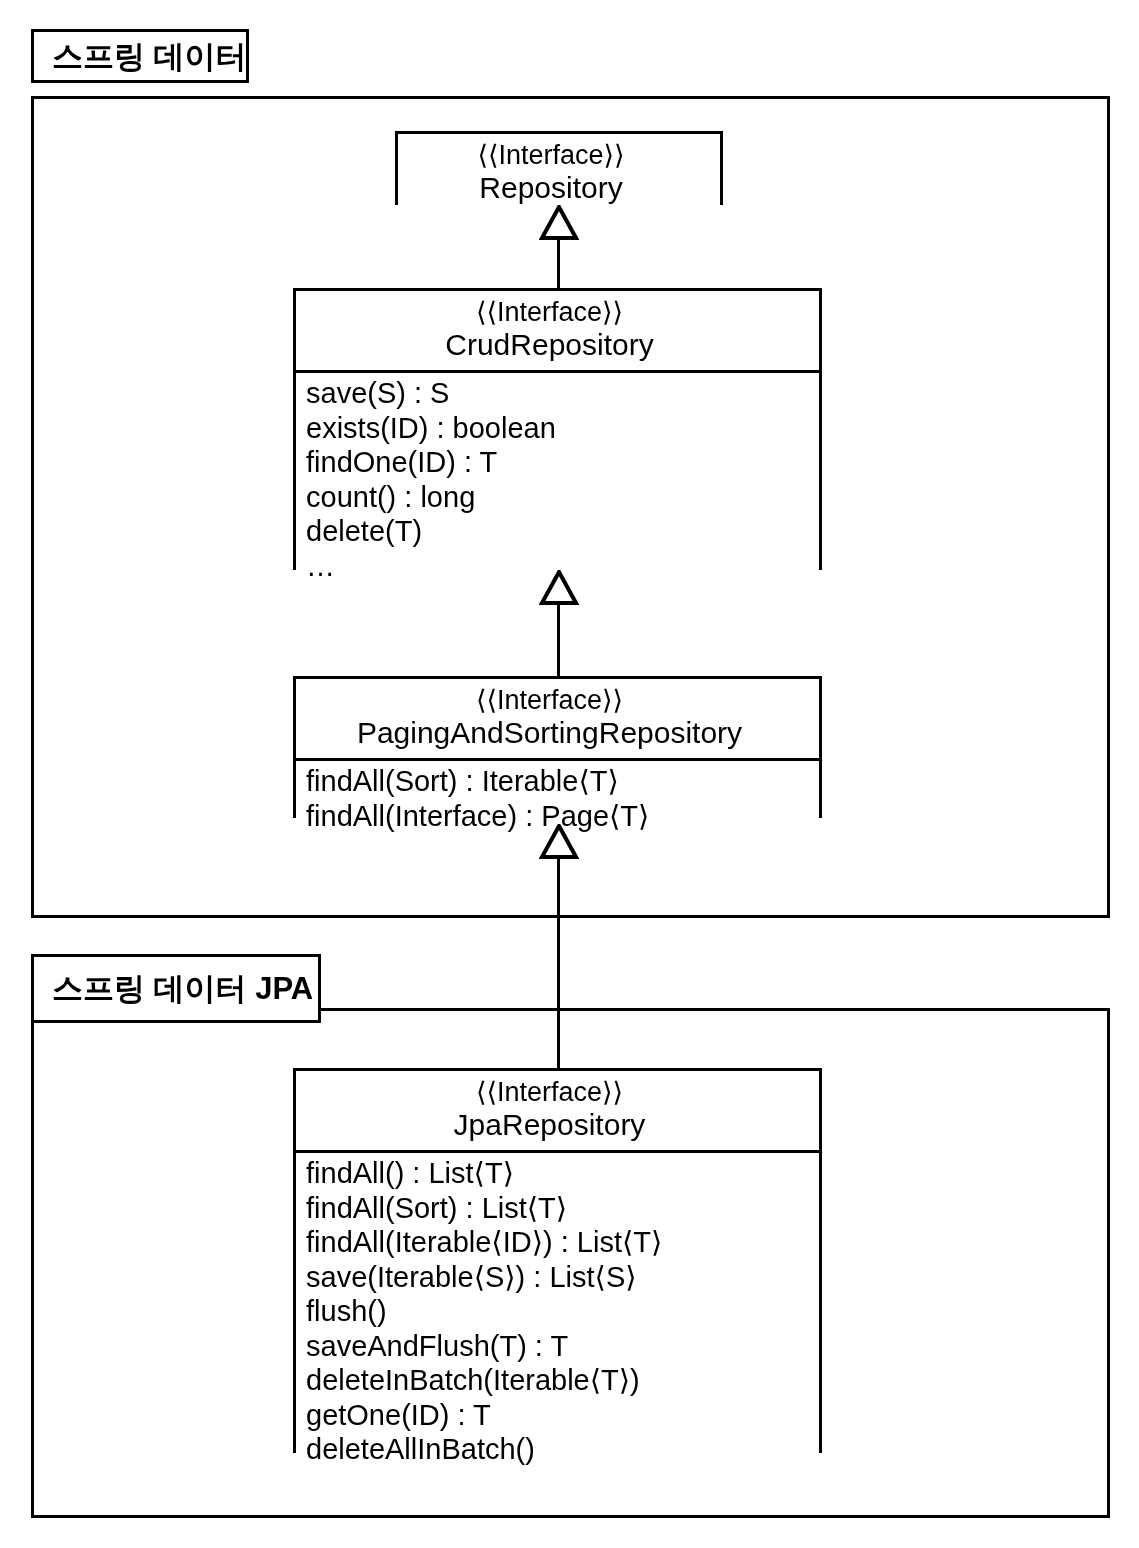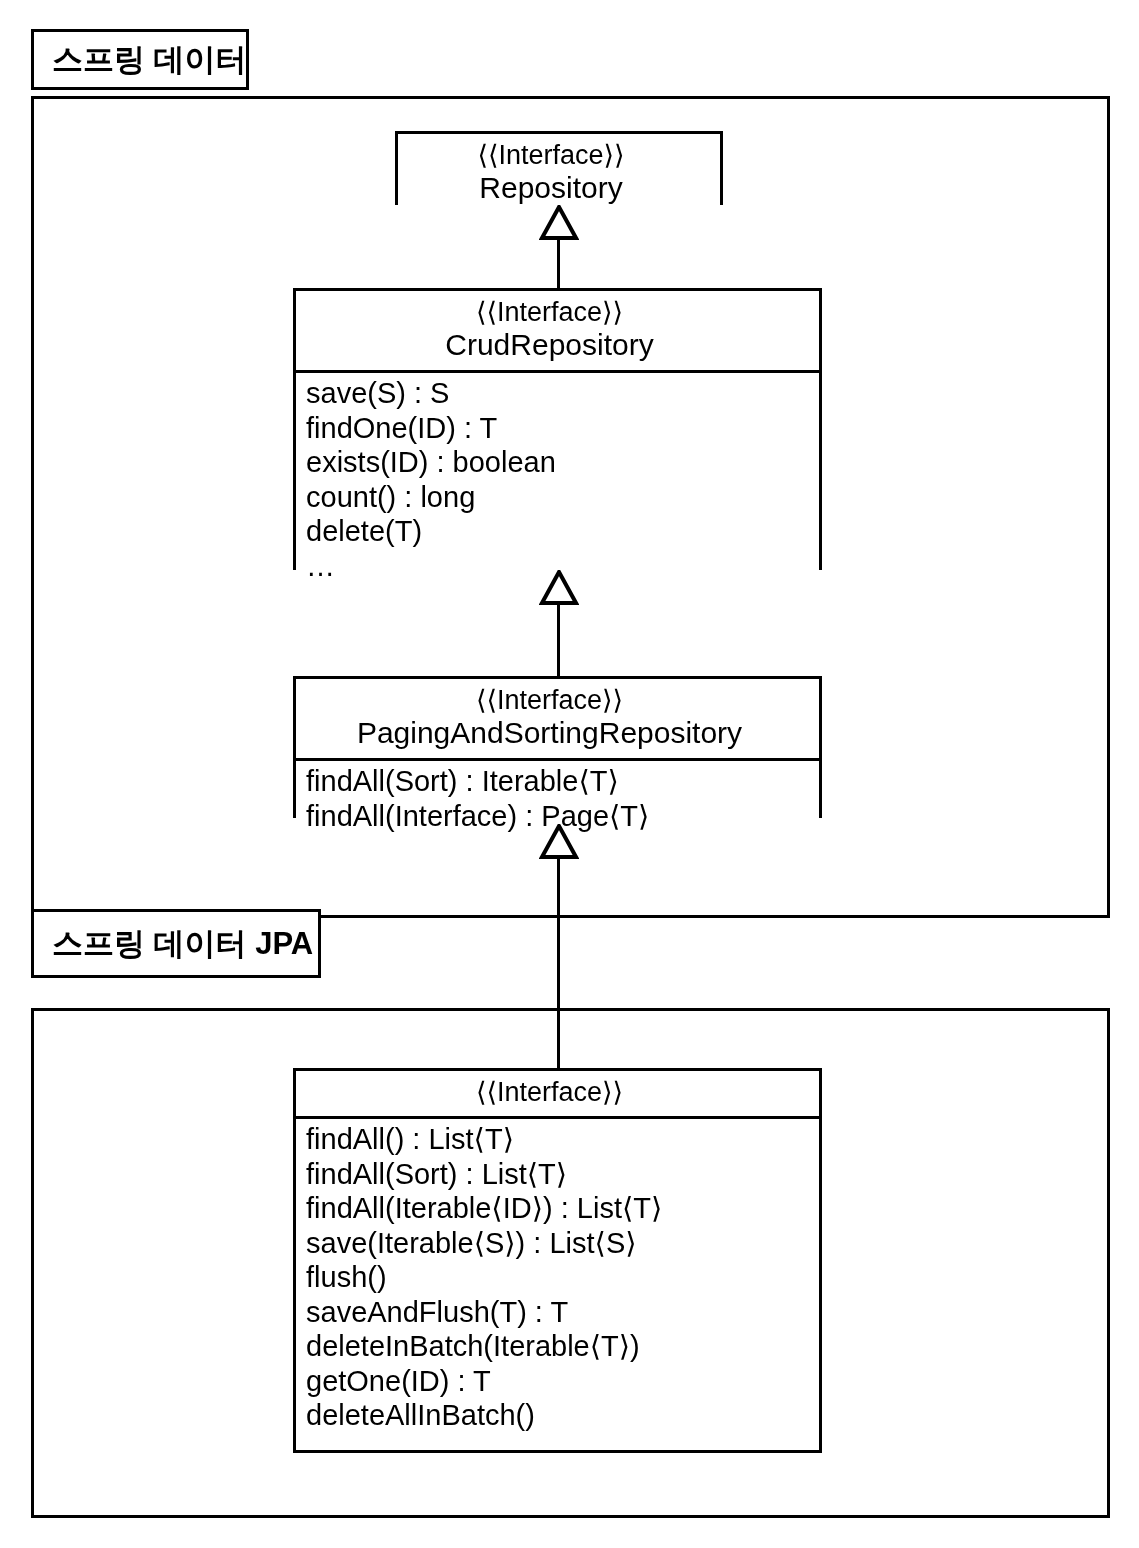--- a/index.html
+++ b/index.html
@@ -98,26 +98,26 @@
     position: absolute;
     z-index: 5;
   }
   .gen-triangle svg { display: block; }
 </style>
 </head>
 <body>
 
 <div id="canvas">
 
-  <div class="package-tab" style="left:31px; top:29px; width:218px; height:61px;">
+  <div class="package-tab" style="left:31px; top:29px; width:218px; height:54px;">
     <span class="package-tab-label">스프링 데이터</span>
   </div>
   <div class="package-body" style="left:31px; top:96px; width:1079px; height:822px;"></div>
 
-  <div class="package-tab" style="left:31px; top:909px; width:290px; height:69px;">
+  <div class="package-tab" style="left:31px; top:954px; width:290px; height:69px;">
     <span class="package-tab-label">스프링 데이터 JPA</span>
   </div>
   <div class="package-body" style="left:31px; top:1008px; width:1079px; height:510px;"></div>
 
   <div class="gen-line" style="left:557px; top:230px; height:62px;"></div>
   <div class="gen-triangle" style="left:539px; top:205px;">
     <svg width="40" height="36" viewBox="0 0 40 36">
       <polygon points="20,2 37,33 3,33" fill="#ffffff" stroke="#000000" stroke-width="4" stroke-linejoin="miter"></polygon>
     </svg>
   </div>
@@ -143,42 +143,43 @@
     </div>
   </div>
 
   <div class="uml-class" style="left:293px; top:288px; width:529px; height:282px;">
     <div class="uml-header with-divider">
       <div class="uml-stereotype">⟨⟨Interface⟩⟩</div>
       <div class="uml-name">CrudRepository</div>
     </div>
     <div class="uml-members">
       <div class="uml-member">save(S) : S</div>
+      <div class="uml-member">exists(ID) : boolean</div>
       <div class="uml-member">findOne(ID) : T</div>
-      <div class="uml-member">exists(ID) : boolean</div>
       <div class="uml-member">count() : long</div>
       <div class="uml-member">delete(T)</div>
       <div class="uml-member">…</div>
     </div>
   </div>
 
   <div class="uml-class" style="left:293px; top:676px; width:529px; height:142px;">
     <div class="uml-header with-divider">
       <div class="uml-stereotype">⟨⟨Interface⟩⟩</div>
       <div class="uml-name">PagingAndSortingRepository</div>
     </div>
     <div class="uml-members">
       <div class="uml-member">findAll(Sort) : Iterable⟨T⟩</div>
       <div class="uml-member">findAll(Interface) : Page⟨T⟩</div>
     </div>
   </div>
 
   <div class="uml-class" style="left:293px; top:1068px; width:529px; height:385px;">
     <div class="uml-header with-divider">
       <div class="uml-stereotype">⟨⟨Interface⟩⟩</div>
+      <div class="uml-name">JpaRepository</div>
     </div>
     <div class="uml-members">
       <div class="uml-member">findAll() : List⟨T⟩</div>
       <div class="uml-member">findAll(Sort) : List⟨T⟩</div>
       <div class="uml-member">findAll(Iterable⟨ID⟩) : List⟨T⟩</div>
       <div class="uml-member">save(Iterable⟨S⟩) : List⟨S⟩</div>
       <div class="uml-member">flush()</div>
       <div class="uml-member">saveAndFlush(T) : T</div>
       <div class="uml-member">deleteInBatch(Iterable⟨T⟩)</div>
       <div class="uml-member">getOne(ID) : T</div>

